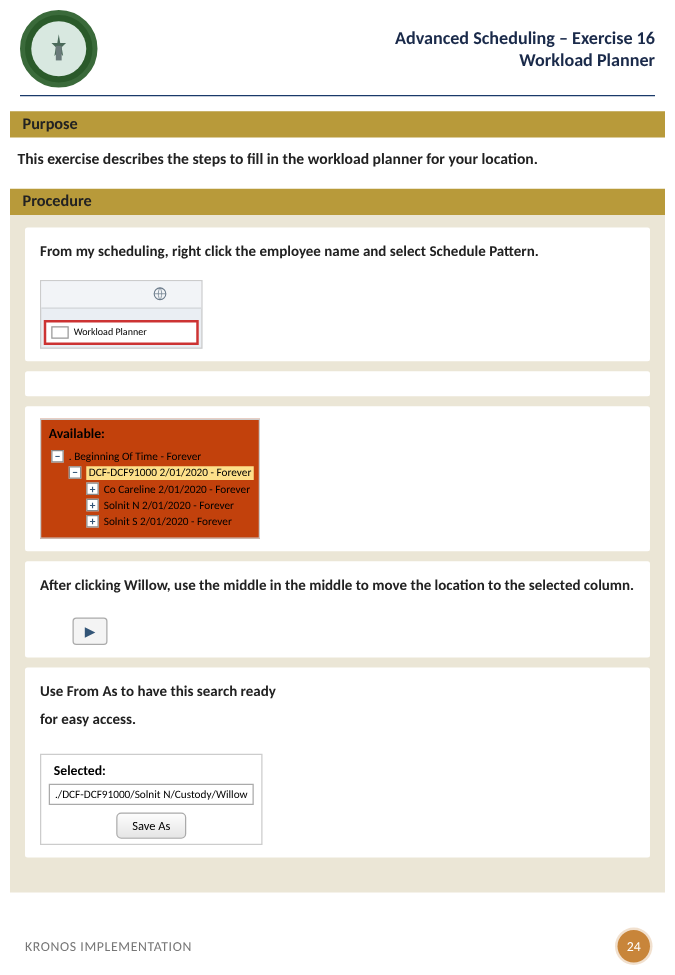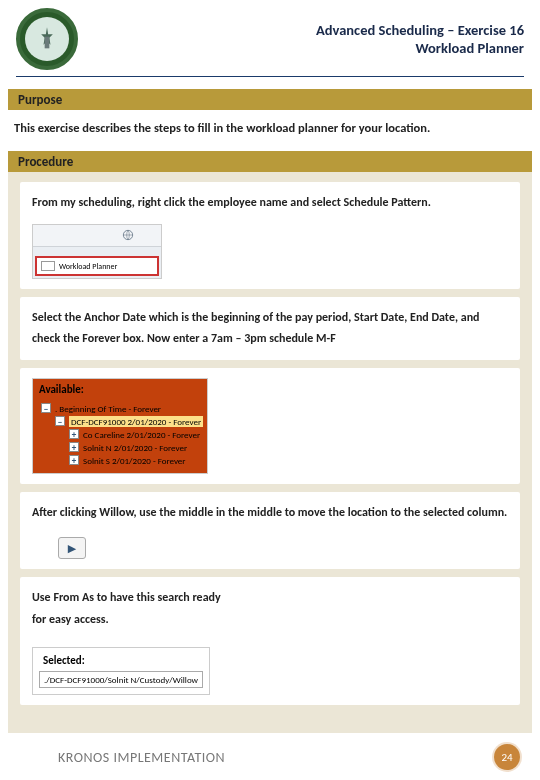--- a/index.html
+++ b/index.html
@@ -40,21 +40,21 @@
   .arrow-box { width: 28px; height: 22px; border: 1px solid #aaa; background: #f4f4f4; display: flex; align-items: center; justify-content: center; color: #357; font-size: 11px; border-radius: 3px; }
   .arrow-wrap { display: flex; justify-content: center; margin-top: 4px; }
   
   .selected-block { margin-top: 6px; }
   .sel-head { font-weight: bold; font-size: 11px; padding: 2px 4px; }
   .sel-field { border: 1px solid #aaa; padding: 2px 4px; font-size: 9px; margin: 2px 0; }
   .saveas-wrap { display:flex; justify-content:center; margin-top:6px; }
   .saveas-btn { border: 1px solid #aaa; border-radius: 4px; padding: 3px 12px; font-size: 10px; background: linear-gradient(#fdfdfd,#e5e5e5); display: inline-block; }
   
   .footer { position: absolute; bottom: 10px; left: 0; right: 0; display: flex; align-items: center; justify-content: space-between; padding: 0 20px; }
-  .footer-text { font-size: 14px; color: #777; letter-spacing: 0.5px; margin-left: 38px; }
+  .footer-text { font-size: 11px; color: #777; letter-spacing: 0.5px; }
   .page-num { width: 26px; height: 26px; border-radius: 50%; background: #c8853a; color: #fff; display: flex; align-items: center; justify-content: center; font-size: 11px; box-shadow: 0 0 0 2px rgba(200,133,58,0.25); }
 </style>
 </head>
 <body>
 
 <div class="header-row">
   <div class="seal">
     <div class="seal-inner">
       <svg viewBox="0 0 24 24">
           <path fill="#4a6a5a" d="M12 2l1 6h4l-3 3 1 6-3-3-3 3 1-6-3-3h4z"></path>
@@ -86,21 +86,20 @@
           </svg>
       </div>
       <div class="s1-bottom">
         <span class="s1-tab"></span>
         <span>Workload Planner</span>
       </div>
     </div>
   </div>
 
   <div class="step-box">
-    <div class="step-left step-text">Select the Anchor Date which is the beginning of the pay period, Start Date, End Date, and check the Forever box. Now enter a 7am – 3pm schedule M-F</div>
   </div>
 
   <div class="step-box">
     <div class="mini-img s3" style="flex:1;">
       <div class="s3-head">Available:</div>
       <div class="tree">
         <div class="tree-row">
           <span class="exp-box">−</span>
           <span>. Beginning Of Time - Forever</span>
         </div>
@@ -133,20 +132,23 @@
         </div>
       </div>
     </div>
   </div>
 
   <div class="step-box">
     <div class="step-left step-text" style="max-width:195px;">Use From As to have this search ready for easy access.</div>
     <div class="mini-img selected-block" style="flex:1; padding:4px 6px;">
       <div class="sel-head">Selected:</div>
       <div class="sel-field">./DCF-DCF91000/Solnit N/Custody/Willow</div>
+      <div class="saveas-wrap">
+        <span class="saveas-btn">Save As</span>
+      </div>
     </div>
   </div>
 
 </div>
 
 <div class="footer">
   <div class="footer-text">KRONOS IMPLEMENTATION</div>
   <div class="page-num">24</div>
 </div>
 

